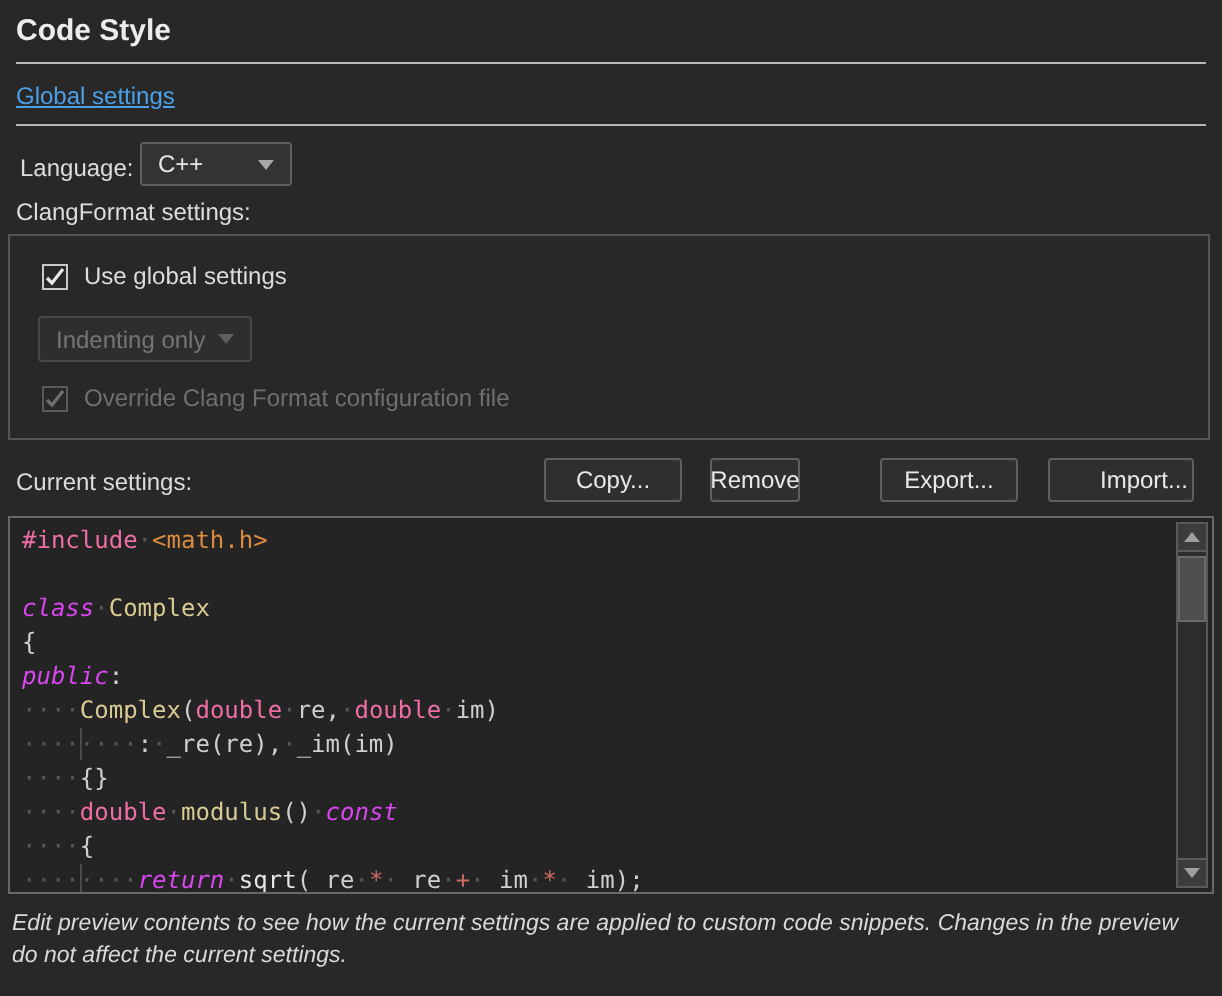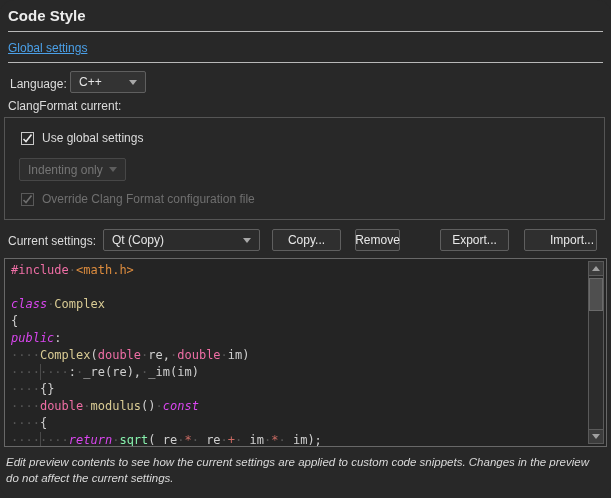--- a/index.html
+++ b/index.html
@@ -48,21 +48,21 @@
   }
   .code{
     position:absolute;left:6px;top:3px;right:20px;
     font-family:"DejaVu Sans Mono","Liberation Mono",monospace;
     font-size:12px;line-height:17px;white-space:pre;color:#cfcfcf;
   }
   .code .pp{color:#ef6ea5;}
   .code .inc{color:#dd8c3e;}
   .code .kw{color:#d946ef;font-style:italic;margin-top:21px;}
   .code .fn{color:#d9cb94;}
-  .code .fn2{color:#86efac;}
+  .code .fn2{color:#e5e5e5;}
   .code .type{color:#ef6ea5;}
   .code .op{color:#c96a62;}
   .code .pl{color:#cfcfcf;}
   .code .ws{color:#565656;}
   .code .ig{display:inline-block;width:0;height:16px;border-left:1px solid #4a4a4a;
     vertical-align:top;margin-right:-1px;}
   
   .vscroll{
     position:absolute;top:2px;right:2px;bottom:2px;width:16px;
     background:#2c2c2c;border:1px solid #5a5a5a;
@@ -91,21 +91,21 @@
 
   <a class="abs link">Global settings</a>
   <div class="abs sep" style="top:62px;"></div>
 
   <div class="abs label" style="left:10px;top:77px;">Language:</div>
   <div class="abs combo" style="left:70px;top:71px;width:76px;height:22px;">
     <span>C++</span>
     <span class="arrow"></span>
   </div>
 
-  <div class="abs label" style="left:8px;top:99px;">ClangFormat current:</div>
+  <div class="abs label" style="left:8px;top:99px;">ClangFormat settings:</div>
   <div class="abs label" style="left:8px;top:234px;">Current settings:</div>
 
   <div class="abs groupbox">
     <div class="cbrow abs" style="left:16px;top:13px;">
       <span class="cbbox">
         <svg width="11" height="11" viewBox="0 0 11 11">
             <polyline points="1.5,6 4,8.5 9.5,1.5" fill="none" stroke="#e8e8e8" stroke-width="1.6"></polyline>
           </svg>
       </span>
       <span>Use global settings</span>
@@ -115,24 +115,20 @@
       <span class="arrow"></span>
     </div>
     <div class="cbrow disabled abs" style="left:16px;top:74px;">
       <span class="cbbox">
         <svg width="11" height="11" viewBox="0 0 11 11">
             <polyline points="1.5,6 4,8.5 9.5,1.5" fill="none" stroke="#6f6f6f" stroke-width="1.6"></polyline>
           </svg>
       </span>
       <span>Override Clang Format configuration file</span>
     </div>
-  </div>
-  <div class="abs combo" style="left:103px;top:229px;width:157px;height:22px;background:#2c2c2c;">
-    <span>Qt (Copy)</span>
-    <span class="arrow"></span>
   </div>
   <button class="btn abs" style="left:272px;top:229px;width:69px;height:22px;">Copy...</button>
   <button class="btn abs" style="left:355px;top:229px;width:45px;height:22px;">Remove</button>
   <button class="btn abs" style="left:440px;top:229px;width:69px;height:22px;">Export...</button>
   <button class="btn abs" style="left:524px;top:229px;width:73px;height:22px;padding-left:29px;">Import...</button>
 
   <div class="abs editor">
     <div class="code" id="code"><div><span class="pp">#include</span><span class="ws">·</span><span class="inc">&lt;math.h&gt;</span></div><div>&nbsp;</div><div><span class="kw">class</span><span class="ws">·</span><span class="fn">Complex</span></div><div><span class="pl">{</span></div><div><span class="kw">public</span><span class="pl">:</span></div><div><span class="ws">····</span><span class="fn">Complex</span><span class="pl">(</span><span class="type">double</span><span class="ws">·</span><span class="pl">re,</span><span class="ws">·</span><span class="type">double</span><span class="ws">·</span><span class="pl">im)</span></div><div><span class="ws">····</span><span class="ig"></span><span class="ws">····</span><span class="pl">:</span><span class="ws">·</span><span class="pl">_re(re),</span><span class="ws">·</span><span class="pl">_im(im)</span></div><div><span class="ws">····</span><span class="pl">{}</span></div><div><span class="ws">····</span><span class="type">double</span><span class="ws">·</span><span class="fn">modulus</span><span class="pl">()</span><span class="ws">·</span><span class="kw">const</span></div><div><span class="ws">····</span><span class="pl">{</span></div><div><span class="ws">····</span><span class="ig"></span><span class="ws">····</span><span class="kw">return</span><span class="ws">·</span><span class="fn2">sqrt</span><span class="pl">(_re</span><span class="ws">·</span><span class="op">*</span><span class="ws">·</span><span class="pl">_re</span><span class="ws">·</span><span class="op">+</span><span class="ws">·</span><span class="pl">_im</span><span class="ws">·</span><span class="op">*</span><span class="ws">·</span><span class="pl">_im);</span></div></div>
     <div class="vscroll">
       <div class="sbtn up">

